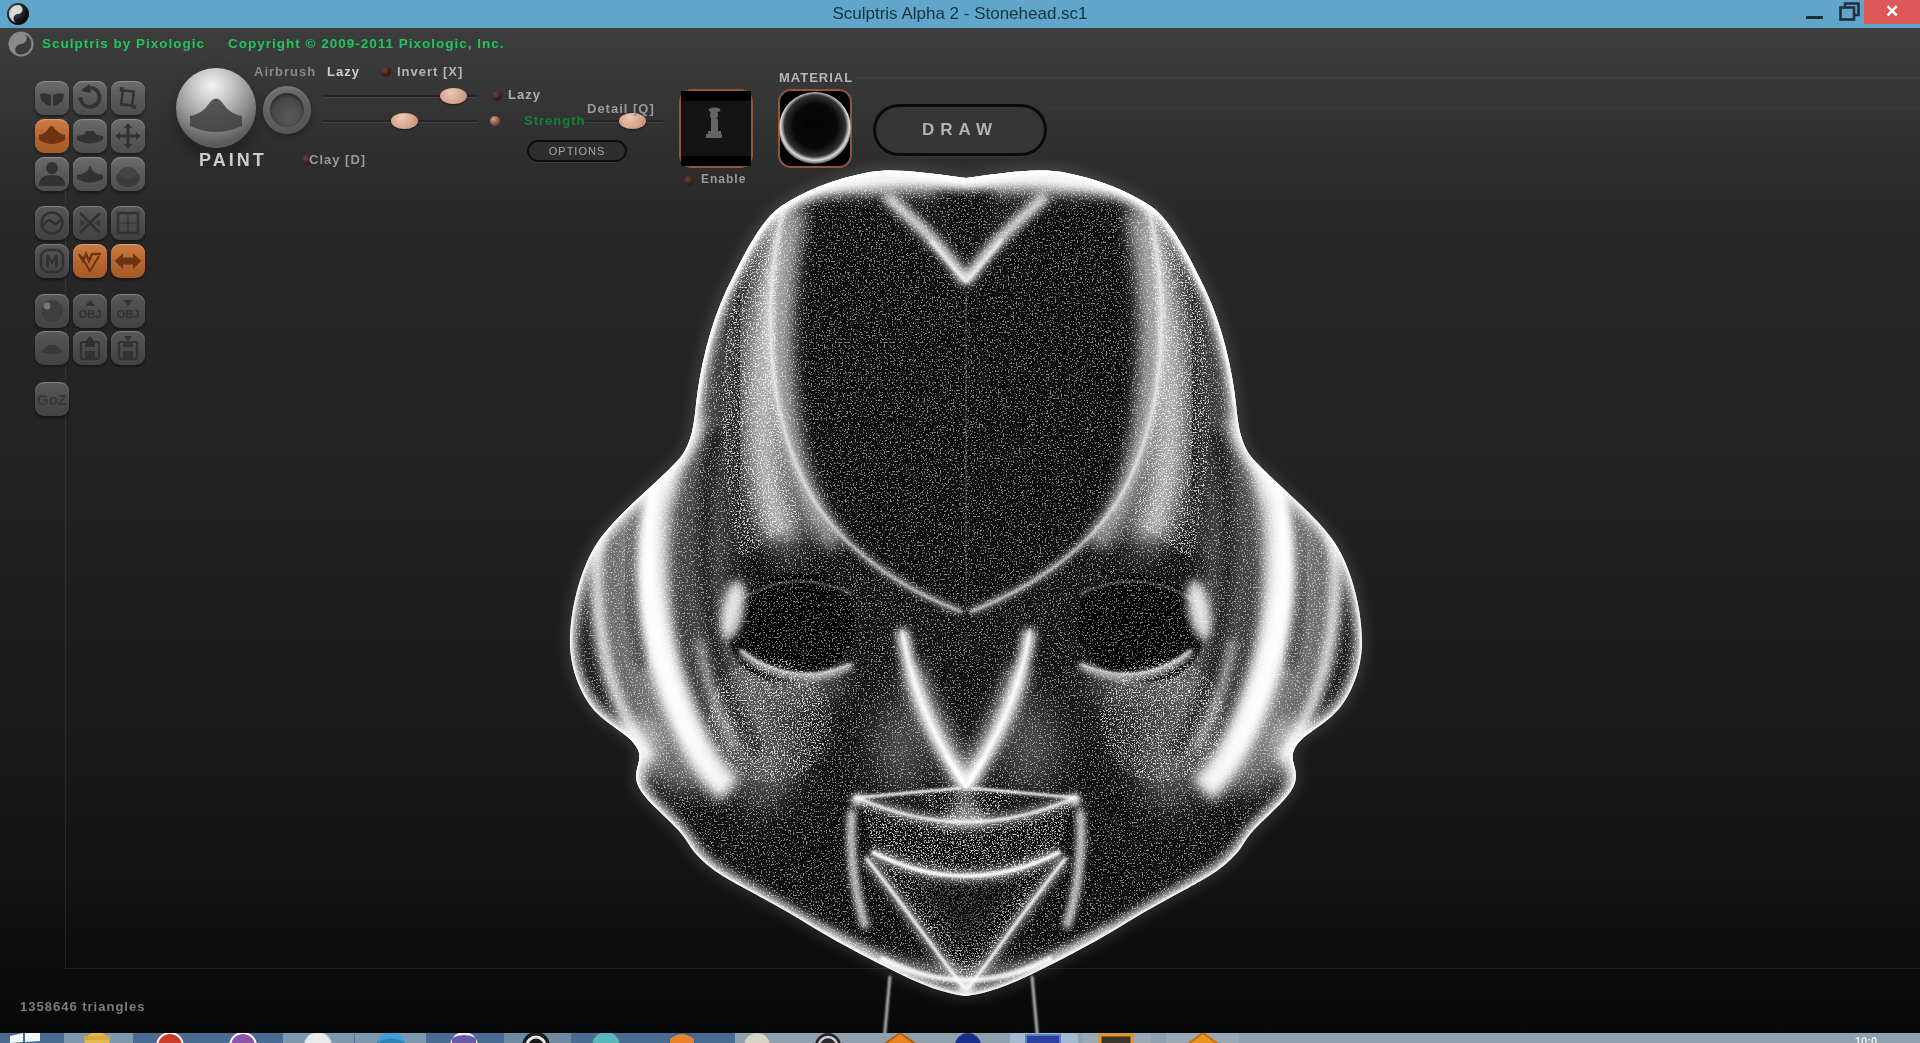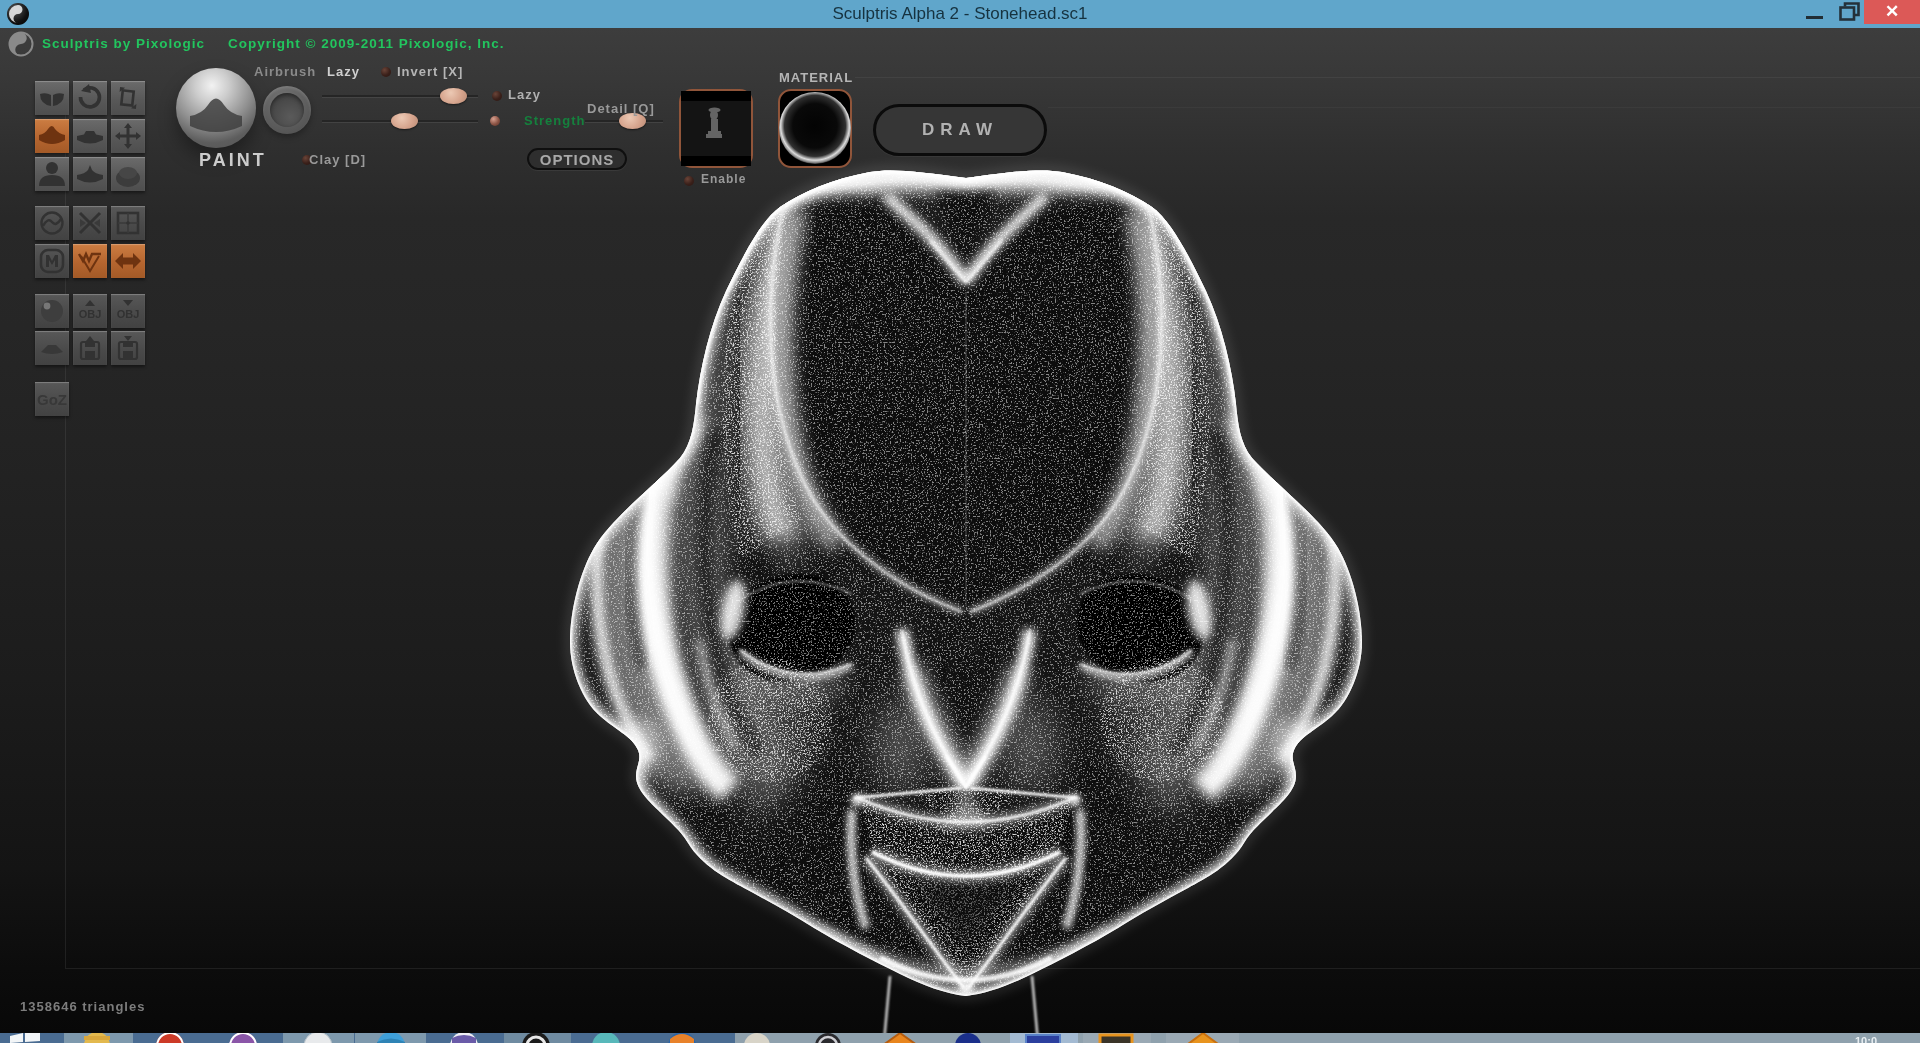--- a/index.html
+++ b/index.html
@@ -20,38 +20,38 @@
   #appbg{position:absolute;left:0;top:28px;width:1920px;height:1005px;
     background:linear-gradient(180deg,#3d3d3d 0px,#383838 50px,#2f2f2f 120px,#282828 190px,
       #262626 300px,#222222 450px,#1c1c1c 650px,#141414 840px,#0c0c0c 940px,#080808 1005px);}
   #canvline-v{position:absolute;left:65px;top:100px;width:1px;height:868px;background:rgba(150,150,150,0.14);}
   #canvline-h{position:absolute;left:65px;top:968px;width:1855px;height:1px;background:rgba(150,150,150,0.14);}
   #hline1{position:absolute;left:855px;top:77px;width:1065px;height:1px;background:rgba(255,255,255,0.05);}
   #hline2{position:absolute;left:1048px;top:107px;width:872px;height:1px;background:rgba(255,255,255,0.04);}
   
   .hdrtxt{position:absolute;color:#22c55e;font-weight:bold;font-size:13.5px;letter-spacing:1px;}
   
-  .tbtn{position:absolute;width:34px;height:34px;border-radius:0;
+  .tbtn{position:absolute;width:34px;height:34px;border-radius:9px;
     background:linear-gradient(180deg,#6b6b6b,#585858 55%,#4e4e4e);
     box-shadow:0 2px 3px rgba(0,0,0,0.45), inset 0 1px 1px rgba(255,255,255,0.25);}
   .tbtn.dim{background:linear-gradient(180deg,#585858,#4a4a4a 55%,#424242);}
   .tbtn.orange{background:linear-gradient(180deg,#cc7d42,#b5652f 55%,#a35a27);}
   .tbtn svg{position:absolute;left:0;top:0;}
   
   .uit{position:absolute;color:#999;font-weight:bold;font-size:13px;letter-spacing:1px;white-space:nowrap;}
   .radio{position:absolute;width:10px;height:10px;border-radius:50%;
     background:radial-gradient(circle at 35% 30%,#6a4438 0%,#3a201a 55%,#2a1510 100%);}
   .slidertrack{position:absolute;height:2px;background:#252525;box-shadow:0 1px 0 rgba(255,255,255,0.08);}
   .pill{position:absolute;width:27px;height:16px;border-radius:50%;
     background:radial-gradient(circle at 40% 30%,#ecc9b4 0%,#d6a48d 55%,#b98a74 100%);
     box-shadow:0 1px 2px rgba(0,0,0,0.5);}
-  #optionsbtn{position:absolute;left:527px;top:148px;width:100px;height:22px;border-radius:12px;
+  #optionsbtn{position:absolute;left:527px;top:140px;width:100px;height:22px;border-radius:12px;
     background:#2e2e2e;border:2px solid #0f0f0f;box-sizing:border-box;
     box-shadow:0 1px 1px rgba(255,255,255,0.07);
-    color:#a8a8a8;font-weight:bold;font-size:15px;letter-spacing:1px;text-align:center;line-height:19px;}
+    color:#a8a8a8;font-weight:normal;font-size:11px;letter-spacing:1px;text-align:center;line-height:19px;}
   #paintbtn{position:absolute;left:873px;top:104px;width:174px;height:52px;border-radius:26px;
     background:#363636;border:3px solid #0b0b0b;box-sizing:border-box;
     box-shadow:0 1px 1px rgba(255,255,255,0.06);
     color:#b2b2b2;font-weight:bold;font-size:17px;letter-spacing:6px;text-align:center;line-height:46px;}
   .panel{position:absolute;width:74px;height:79px;border-radius:13px;
     border:2px solid #90553a;box-sizing:border-box;background:#141414;}
   
   #drawbig{position:absolute;left:176px;top:68px;width:80px;height:80px;border-radius:50%;
     background:radial-gradient(circle at 45% 22%,#f2f2f2 0%,#cdcdcd 22%,#909090 52%,#5d5d5d 75%,#515151 100%);
     box-shadow:0 10px 18px rgba(0,0,0,0.35);}

